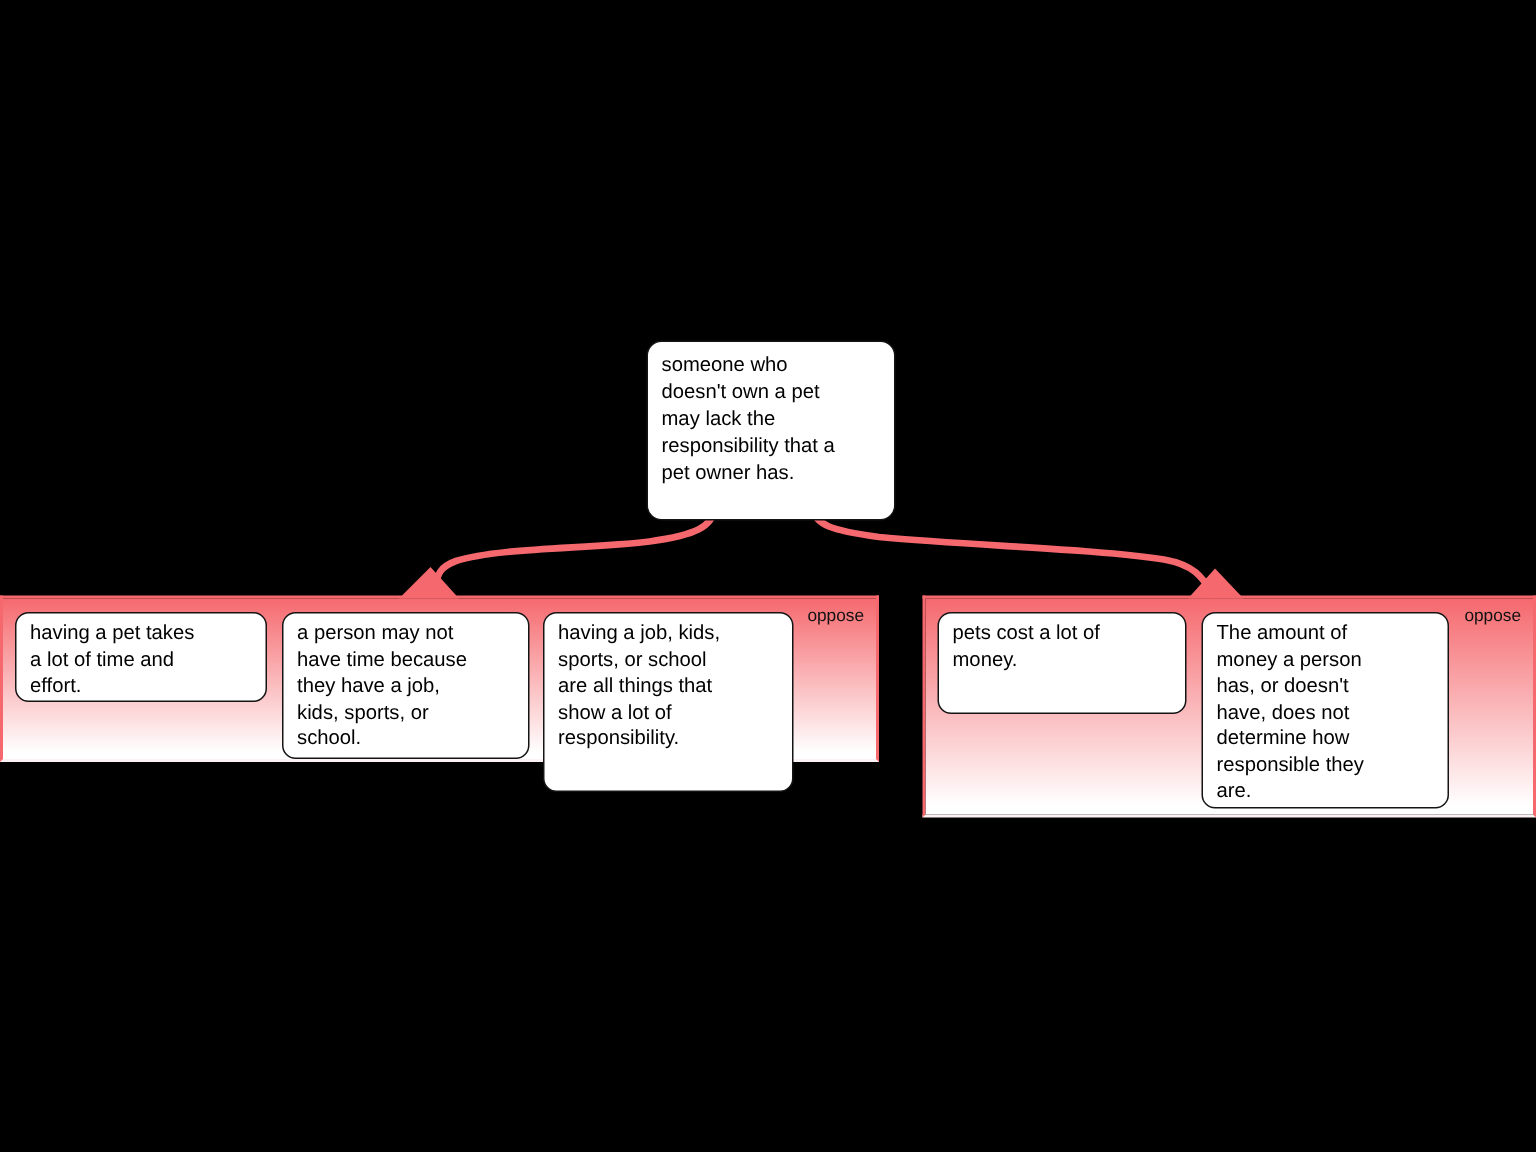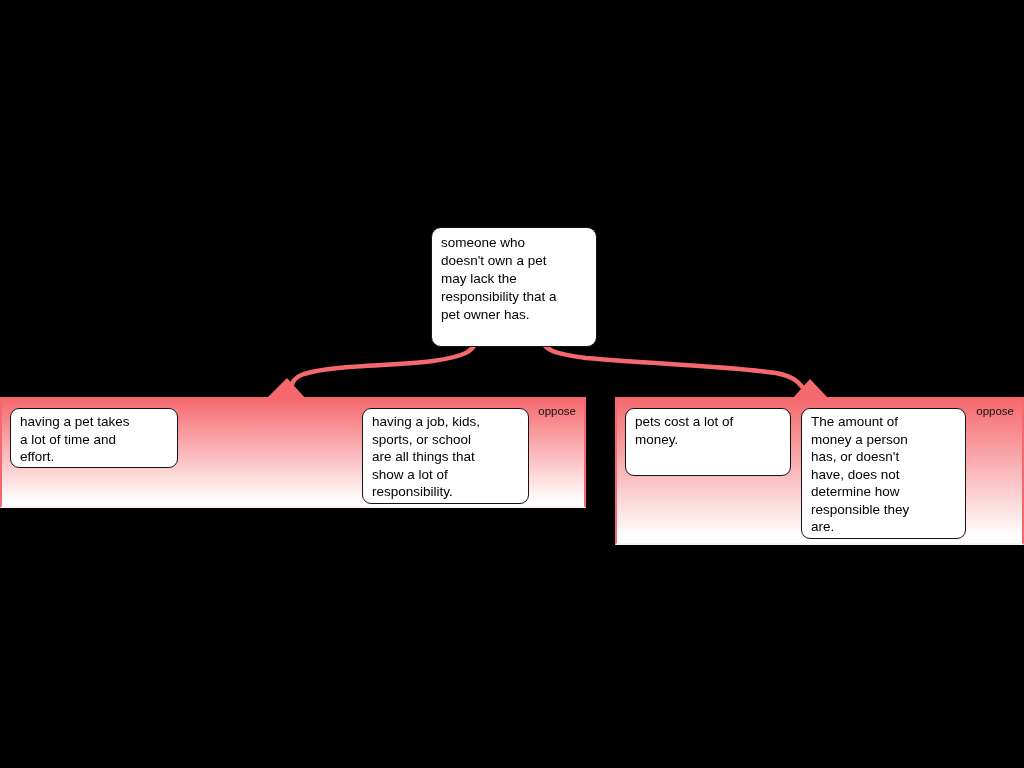--- a/index.html
+++ b/index.html
@@ -52,21 +52,21 @@
     position:absolute;
     background:#ffffff;
     border:1.5px solid var(--box-border);
     border-radius:9px;
     padding:4px 4px 0 9px;
     font-size:13.5px;line-height:17.5px;
     white-space:pre-line;
   }
   .gl-b1{left:8px;top:9px;width:168px;height:60px;}
   .gl-b2{left:186px;top:9px;width:165px;height:98px;}
-  .gl-b3{left:360px;top:9px;width:167px;height:96px;}
+  .gl-b3{left:360px;top:9px;width:167px;height:120px;}
   .gr-b1{left:8px;top:9px;width:166px;height:68px;}
   .gr-b2{left:184px;top:9px;width:165px;height:131px;}
 </style>
 </head>
 <body>
 
 <div id="canvas">
 
   <svg class="connectors" viewBox="0 0 1024 768" xmlns="http://www.w3.org/2000/svg">
     <g>
@@ -85,20 +85,25 @@
 doesn't own a pet
 may lack the
 responsibility that a
 pet owner has.</div>
 
   <div class="group group-left">
     <span class="group-label">oppose</span>
     <div class="reason-box gl-b1">having a pet takes
 a lot of time and
 effort.</div>
+    <div class="reason-box gl-b2">a person may not
+have time because
+they have a job,
+kids, sports, or
+school.</div>
     <div class="reason-box gl-b3">having a job, kids,
 sports, or school
 are all things that
 show a lot of
 responsibility.</div>
   </div>
 
   <div class="group group-right">
     <span class="group-label">oppose</span>
     <div class="reason-box gr-b1">pets cost a lot of

